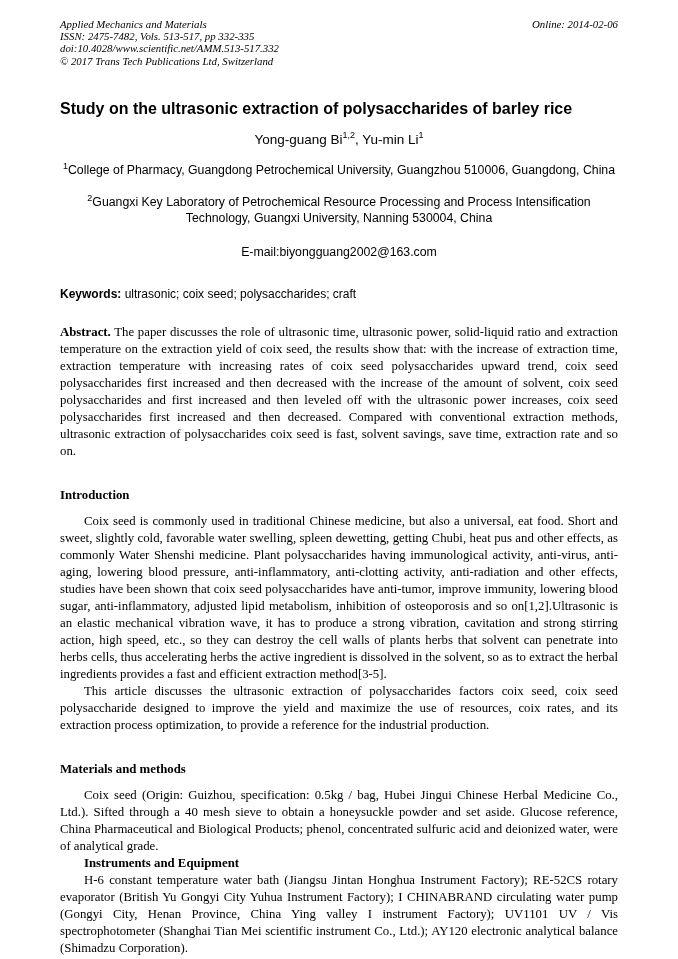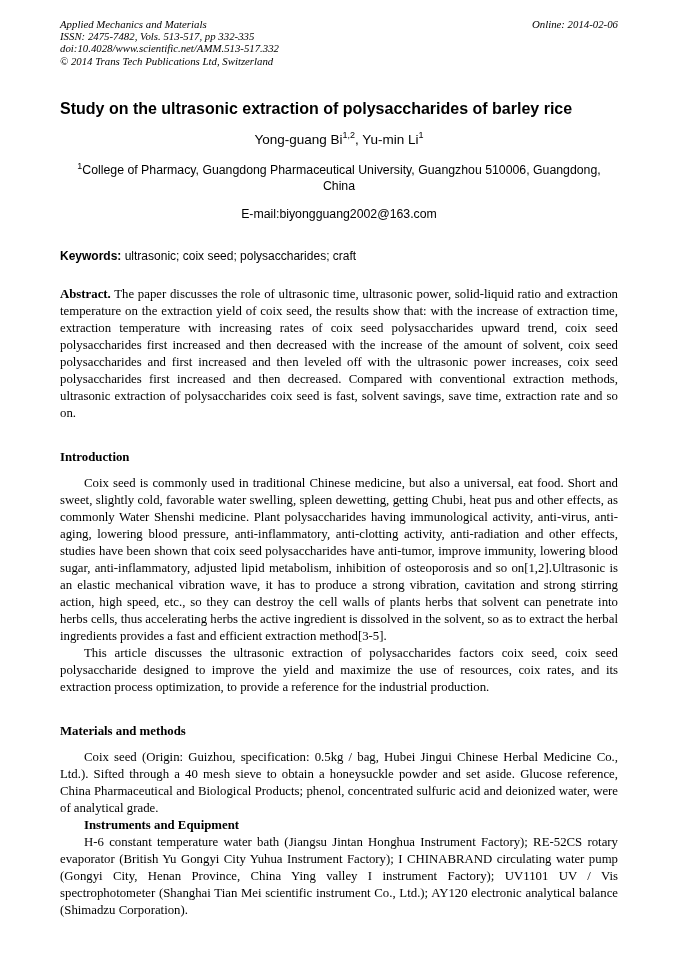--- a/index.html
+++ b/index.html
@@ -46,21 +46,21 @@
   }
   .authors sup, .affiliation sup { font-size: 9px; }
   .affiliation {
     margin-top: 12px;
     text-align: center;
     font-family: "Liberation Sans", "DejaVu Sans", sans-serif;
     font-size: 12.3px;
     line-height: 15.5px;
   }
   .email {
-    margin-top: 13px;
+    margin-top: 19px;
     text-align: center;
     font-family: "Liberation Sans", "DejaVu Sans", sans-serif;
     font-size: 12.3px;
     line-height: 15px;
   }
   .keywords {
     margin-top: 27px;
     font-family: "Liberation Sans", "DejaVu Sans", sans-serif;
     font-size: 12px;
     line-height: 15px;
@@ -93,31 +93,32 @@
 </head>
 <body>
 
 <div class="page">
 
   <div class="header-row">
     <div class="header-left">
       <div>Applied Mechanics and Materials</div>
       <div>ISSN: 2475-7482, Vols. 513-517, pp 332-335</div>
       <div>doi:10.4028/www.scientific.net/AMM.513-517.332</div>
-      <div>© 2014 Trans Tech Publications Ltd, Switzerland</div>
+      <div>© 2017 Trans Tech Publications Ltd, Switzerland</div>
     </div>
     <div class="header-right">Online: 2014-02-06</div>
   </div>
 
   <h1 class="title">Study on the ultrasonic extraction of polysaccharides of barley rice</h1>
 
   <div class="authors"><span>Yong-guang Bi</span><sup>1,2</sup><span>, </span><span>Yu-min Li</span><sup>1</sup></div>
 
-  <div class="affiliation"><sup>1</sup><span>College of Pharmacy, Guangdong Pharmaceutical University, Guangzhou 510006, Guangdong, China</span></div>
+  <div class="affiliation"><sup>1</sup><span>College of Pharmacy, Guangdong Petrochemical University, Guangzhou 510006, Guangdong, China</span></div>
 
+  <div class="affiliation"><sup>2</sup><span>Guangxi Key Laboratory of Petrochemical Resource Processing and Process Intensification Technology, Guangxi University, Nanning 530004, China</span></div>
 
   <div class="email">E-mail:biyongguang2002@163.com</div>
 
   <p class="keywords"><span class="kw-label">Keywords:</span><span> ultrasonic; coix seed; polysaccharides; craft</span></p>
 
   <p class="abstract"><span class="abs-label">Abstract.</span><span> The paper discusses the role of ultrasonic time, ultrasonic power, solid-liquid ratio and extraction temperature on the extraction yield of coix seed, the results show that: with the increase of extraction time, extraction temperature with increasing rates of coix seed polysaccharides upward trend, coix seed polysaccharides first increased and then decreased with the increase of the amount of solvent, coix seed polysaccharides and first increased and then leveled off with the ultrasonic power increases, coix seed polysaccharides first increased and then decreased. Compared with conventional extraction methods, ultrasonic extraction of polysaccharides coix seed is fast, solvent savings, save time, extraction rate and so on.</span></p>
 
   <h2 class="section-heading">Introduction</h2>
 
   <p class="para">Coix seed is commonly used in traditional Chinese medicine, but also a universal, eat food. Short and sweet, slightly cold, favorable water swelling, spleen dewetting, getting Chubi, heat pus and other effects, as commonly Water Shenshi medicine. Plant polysaccharides having immunological activity, anti-virus, anti-aging, lowering blood pressure, anti-inflammatory, anti-clotting activity, anti-radiation and other effects, studies have been shown that coix seed polysaccharides have anti-tumor, improve immunity, lowering blood sugar, anti-inflammatory, adjusted lipid metabolism, inhibition of osteoporosis and so on[1,2].Ultrasonic is an elastic mechanical vibration wave, it has to produce a strong vibration, cavitation and strong stirring action, high speed, etc., so they can destroy the cell walls of plants herbs that solvent can penetrate into herbs cells, thus accelerating herbs the active ingredient is dissolved in the solvent, so as to extract the herbal ingredients provides a fast and efficient extraction method[3-5].</p>

